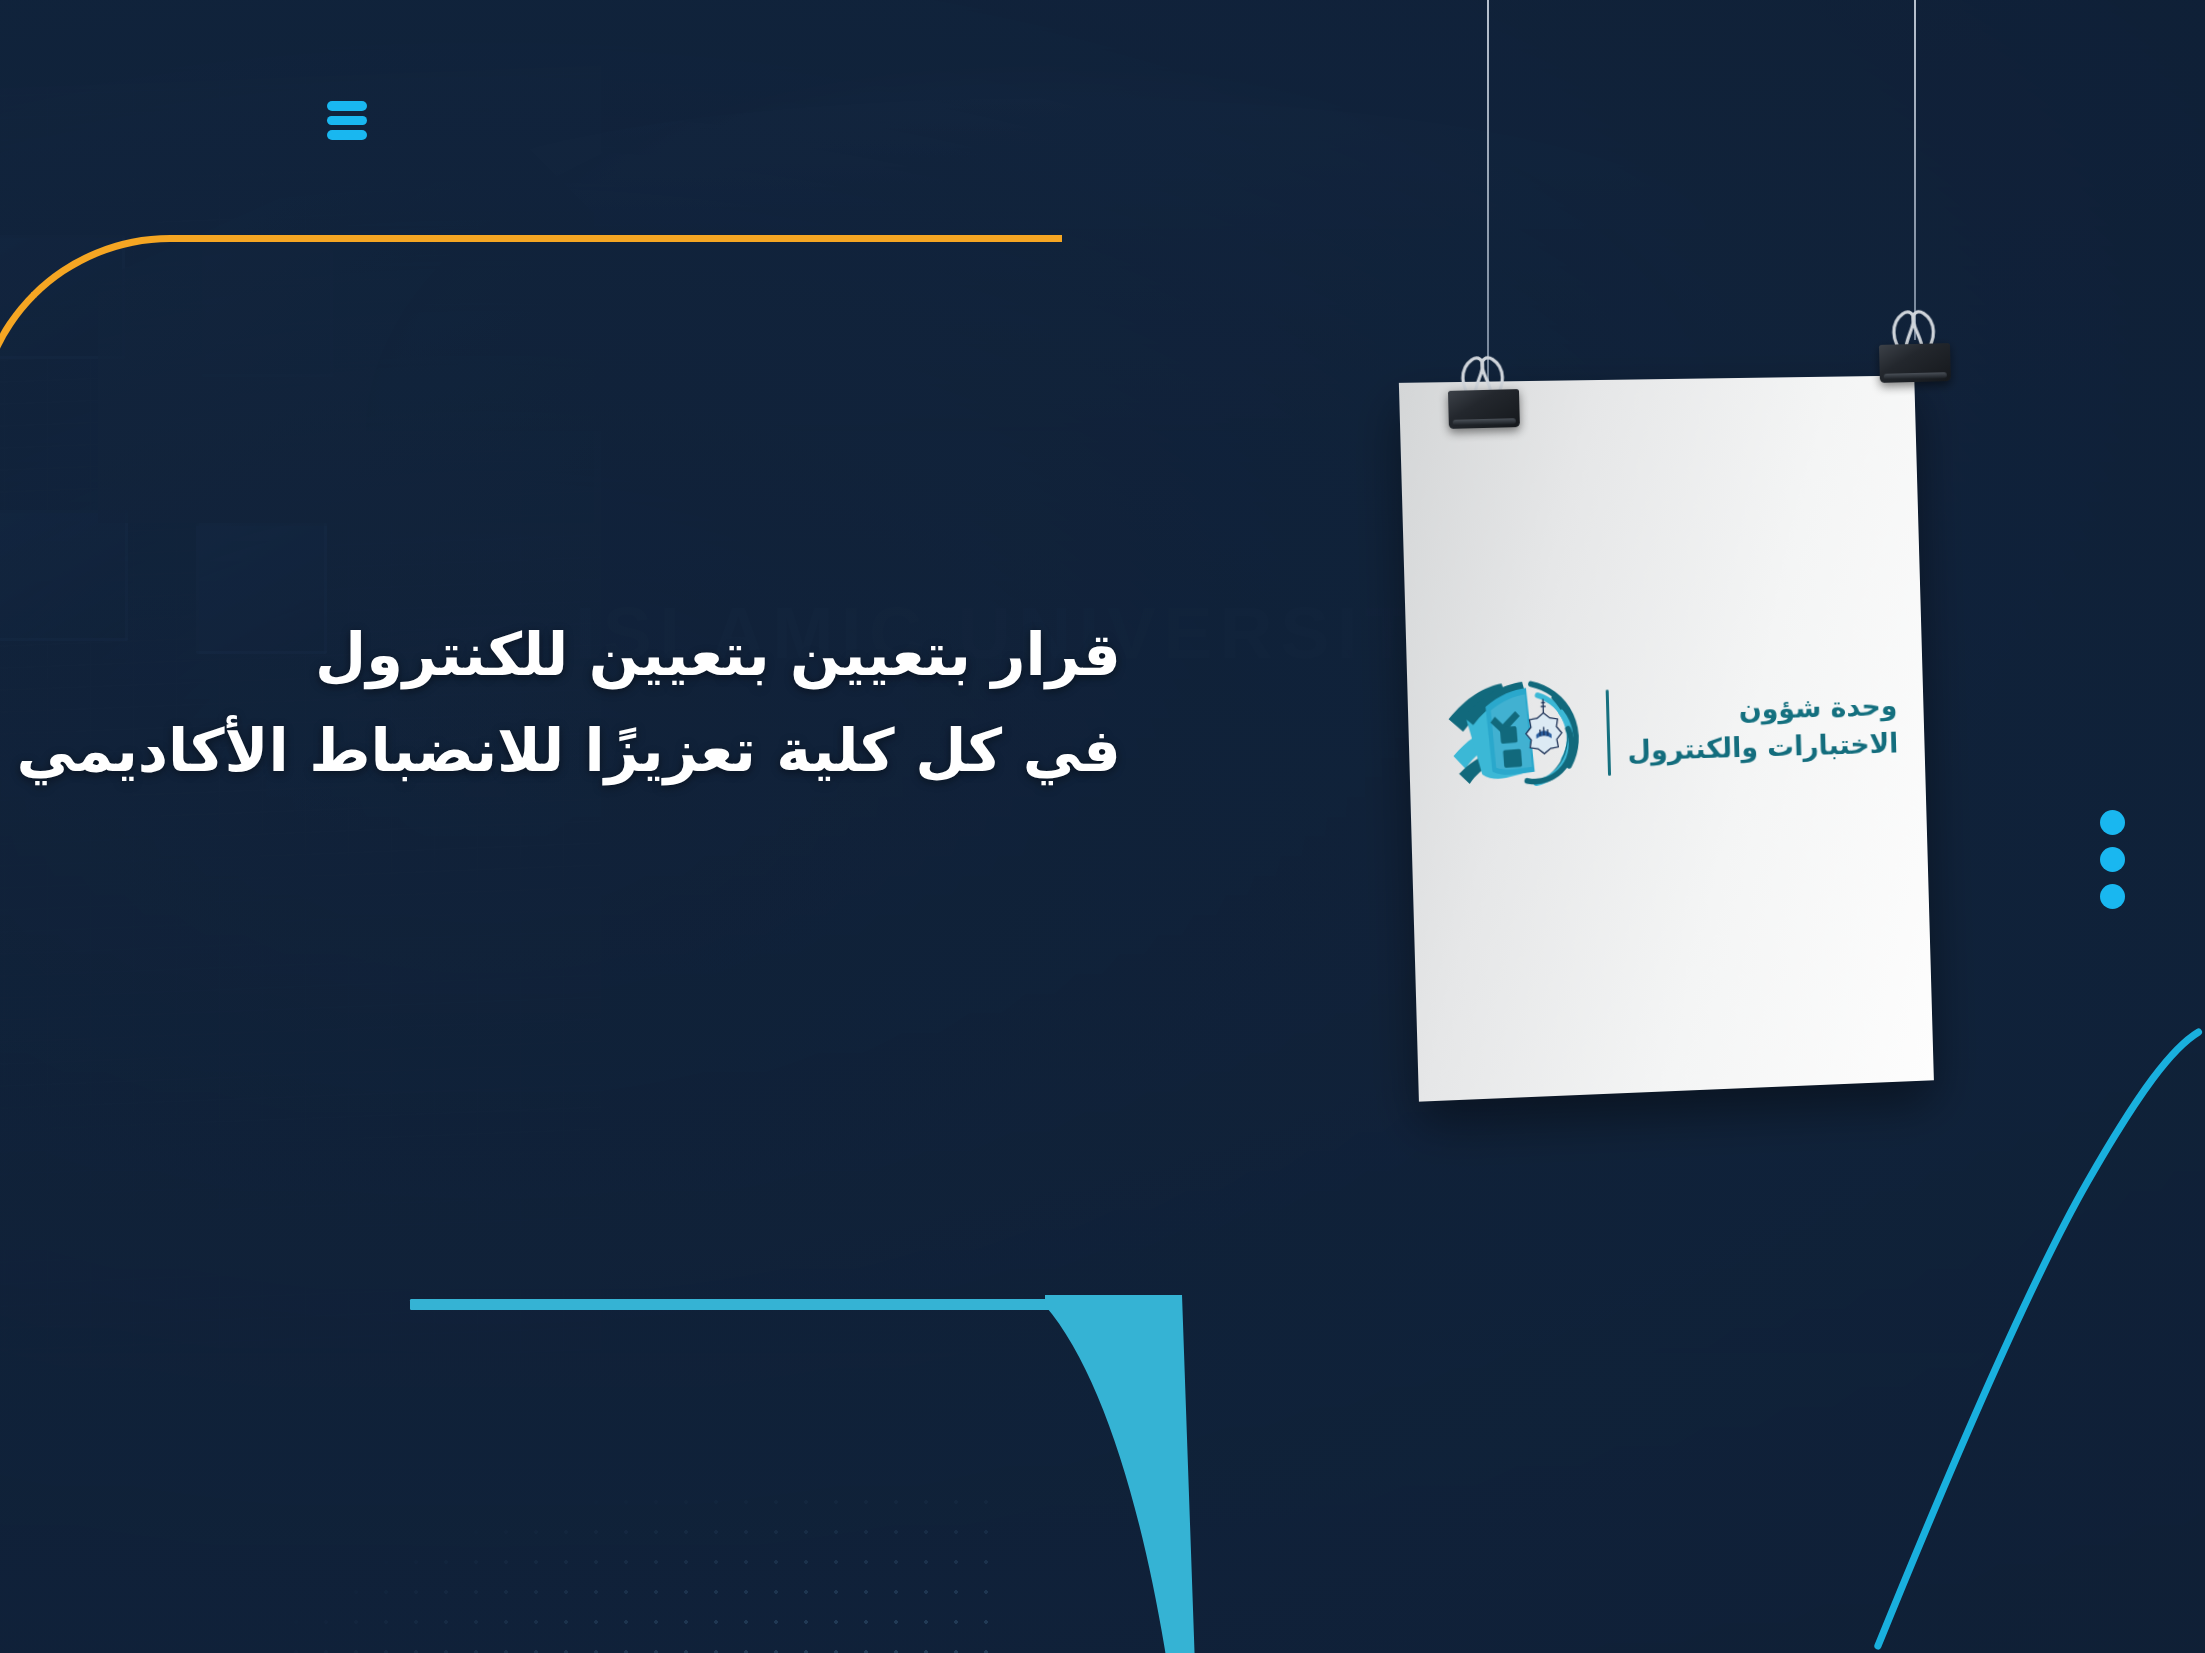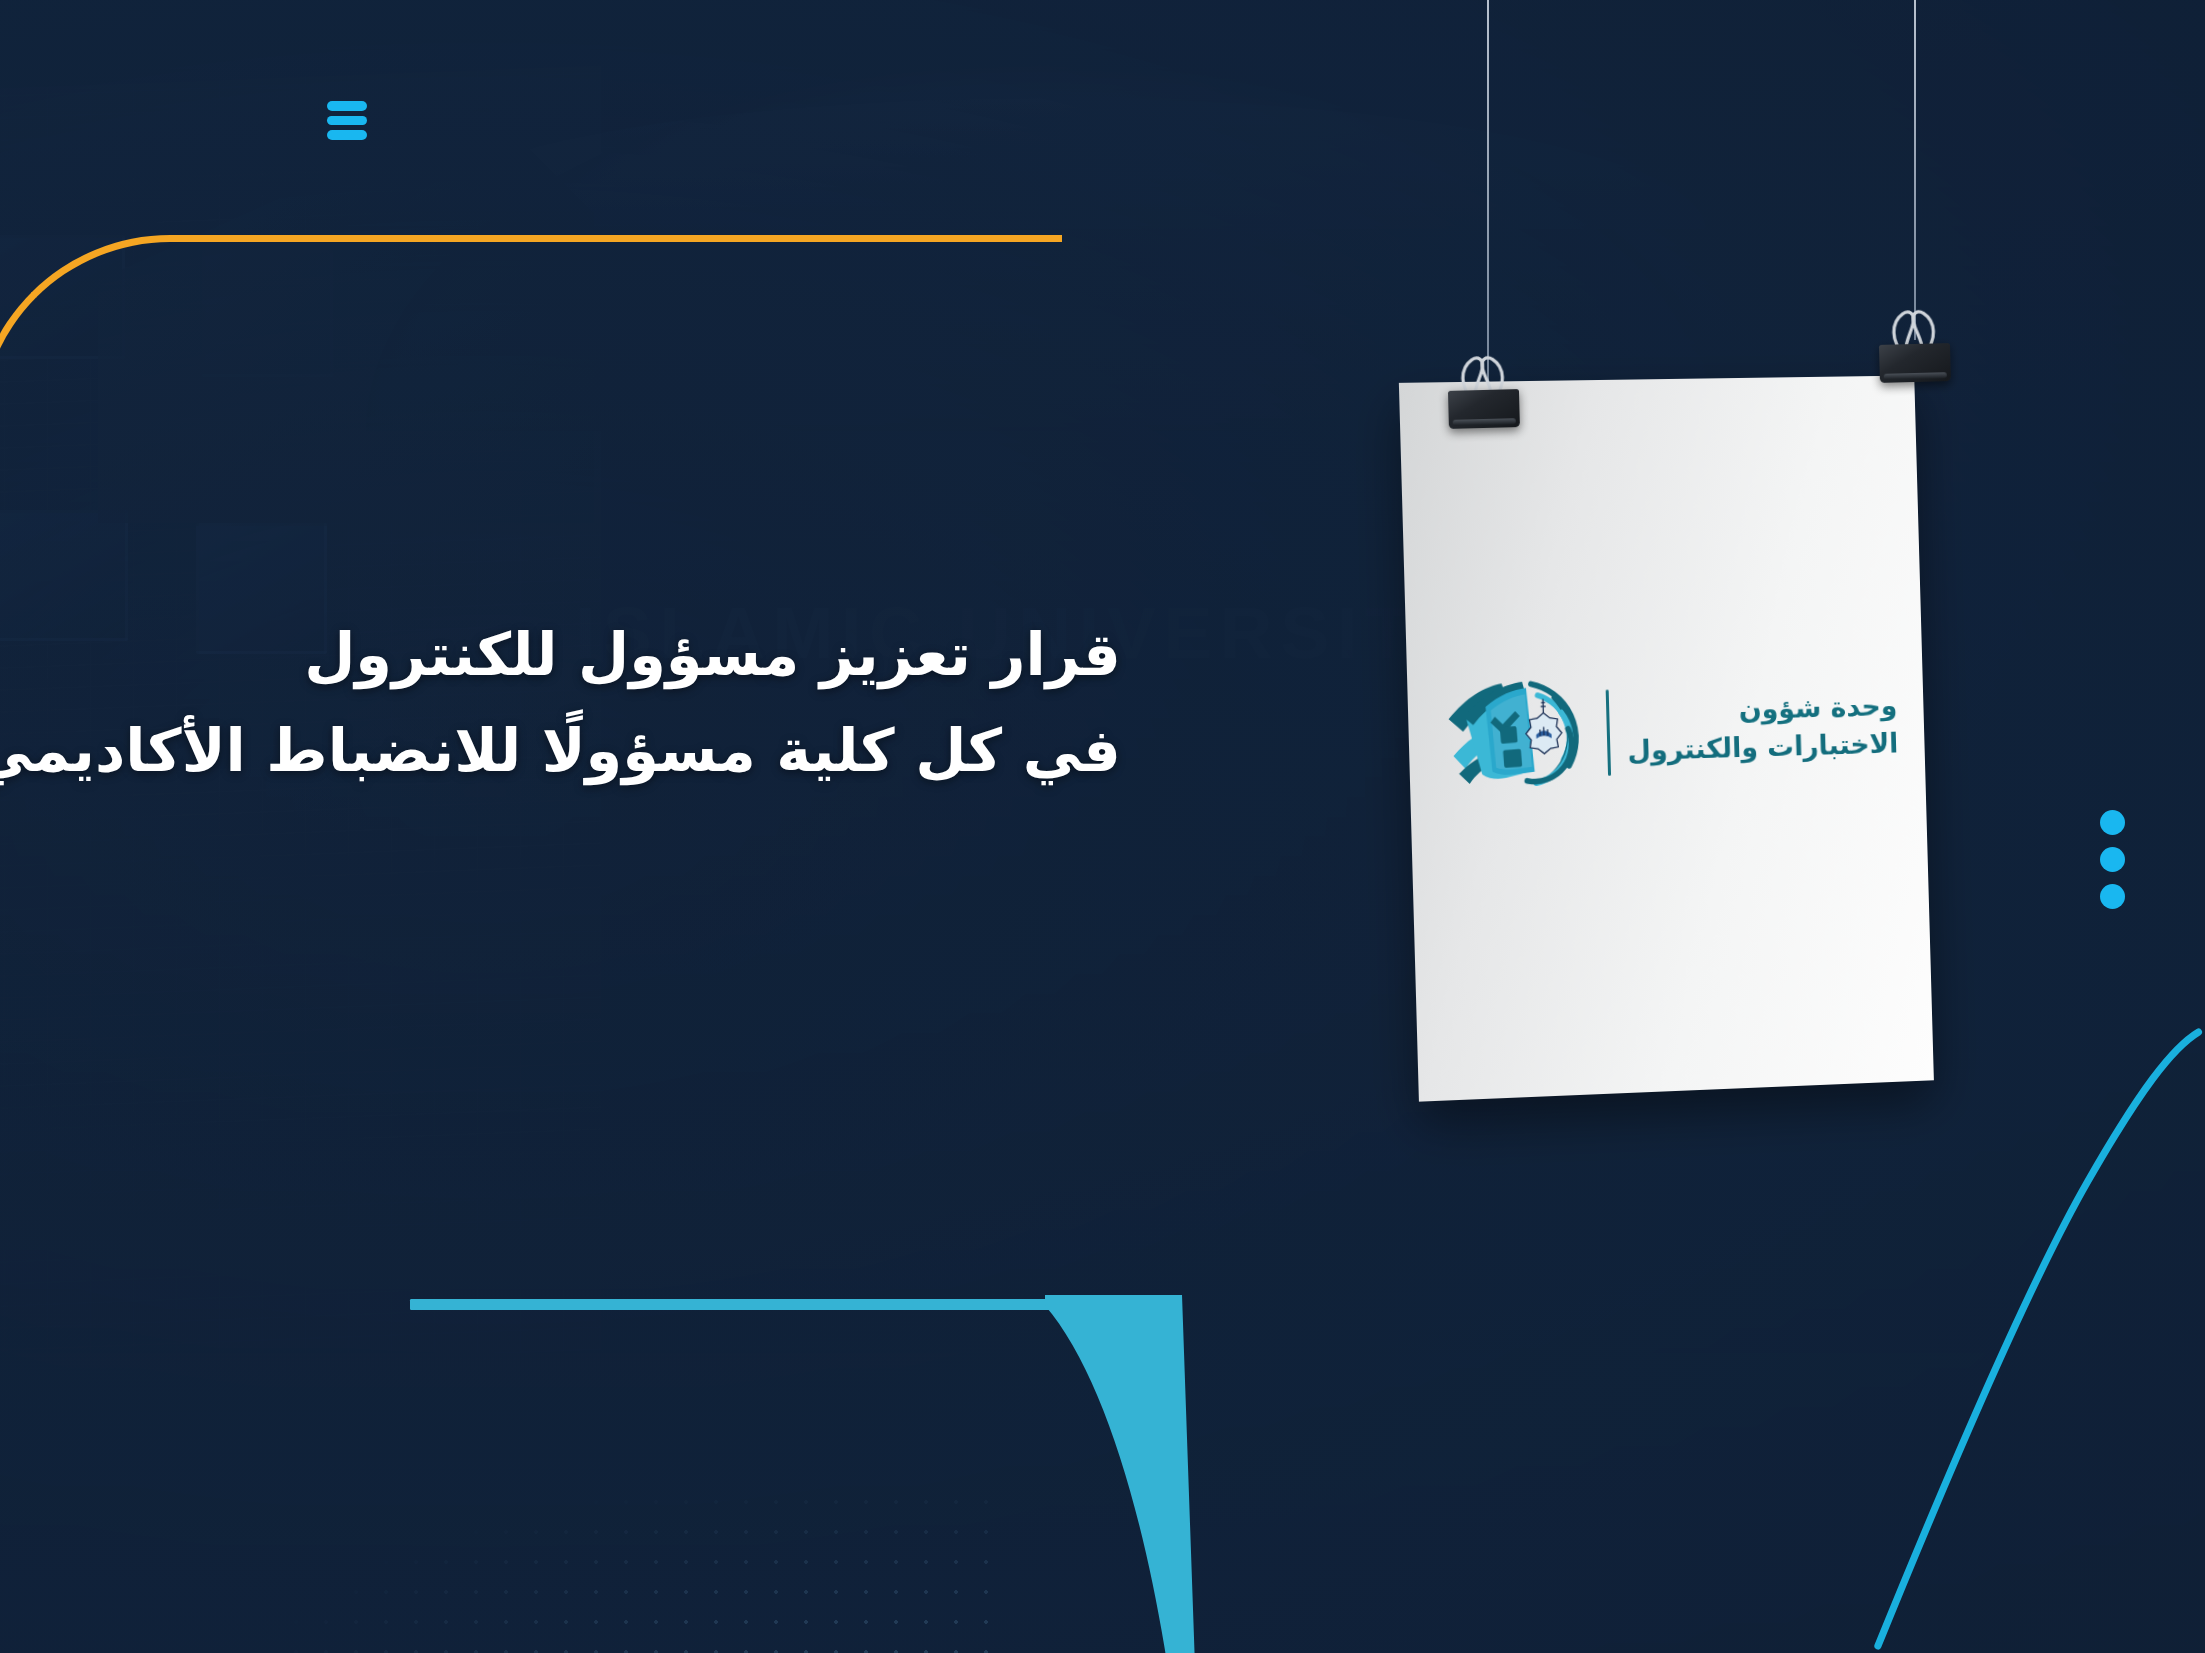--- a/index.html
+++ b/index.html
@@ -245,22 +245,22 @@
 
   <div class="accent-orange"></div>
 
   <div class="hamburger">
     <span></span>
     <span></span>
     <span></span>
   </div>
 
   <div class="headline">
-    <span class="ln">قرار تعزيز مسؤول للكنترول</span>
-    <span class="ln">في كل كلية مسؤولًا للانضباط الأكاديمي</span>
+    <span class="ln">قرار بتعيين بتعيين للكنترول</span>
+    <span class="ln">في كل كلية تعزيزًا للانضباط الأكاديمي</span>
   </div>
 
   <div class="poster-rig">
 
     <div class="string s-left"></div>
     <div class="string s-right"></div>
 
     <div class="poster">
       <div class="poster-inner">
         <div class="logo">

